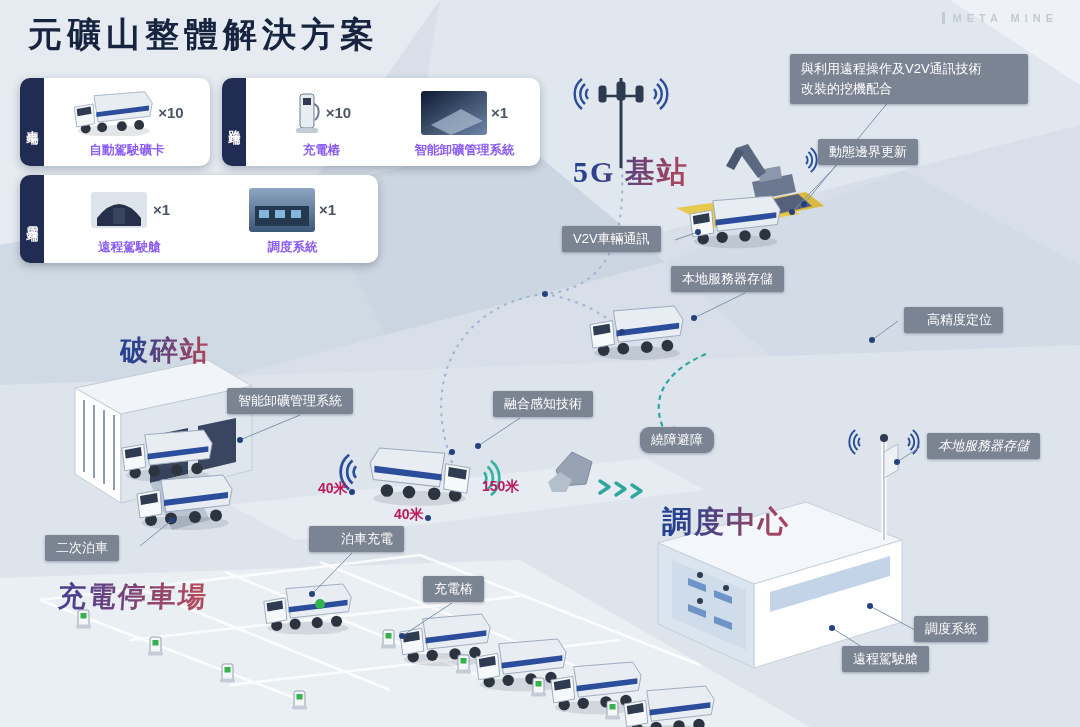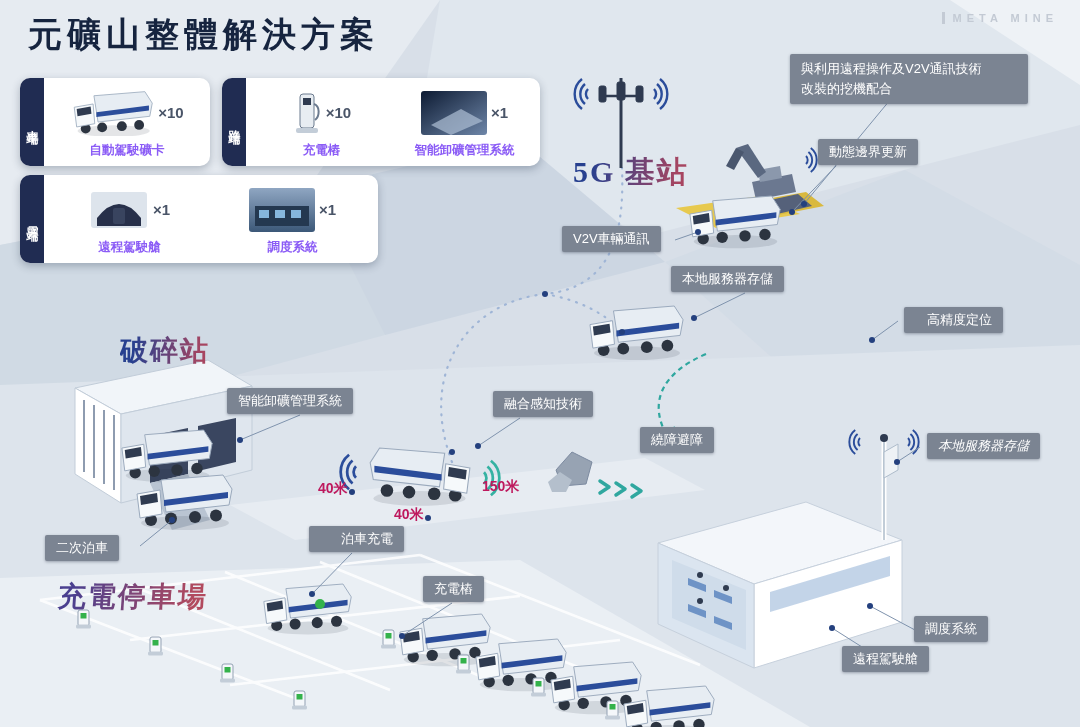--- a/index.html
+++ b/index.html
@@ -328,31 +328,32 @@
           </svg>
           <span class="legend-count">×1</span>
         </div>
         <div class="legend-name">調度系統</div>
       </div>
     </div>
   </div>
 
   <div class="area-title" style="left:573px;top:152px;font-size:30px;">5G 基站</div>
   <div class="area-title" style="left:120px;top:332px;font-size:28px;">破碎站</div>
+  <div class="area-title" style="left:662px;top:502px;font-size:30px;">調度中心</div>
   <div class="area-title purple" style="left:58px;top:578px;font-size:28px;">充電停車場</div>
 
   <div class="callout multiline" style="left:790px;top:54px;width:216px;">與利用遠程操作及V2V通訊技術
 改裝的挖機配合</div>
   <div class="callout" style="left:818px;top:139px;">動態邊界更新</div>
   <div class="callout" style="left:562px;top:226px;">V2V車輛通訊</div>
   <div class="callout" style="left:671px;top:266px;">本地服務器存儲</div>
   <div class="callout" style="left:904px;top:307px;padding-left:23px;">高精度定位</div>
   <div class="callout" style="left:227px;top:388px;">智能卸礦管理系統</div>
   <div class="callout" style="left:493px;top:391px;">融合感知技術</div>
-  <div class="callout" style="left:640px;top:427px;">繞障避障</div>
+  <div class="callout" style="left:640px;top:427px;border-radius:9px;">繞障避障</div>
   <div class="callout" style="left:927px;top:433px;font-style:italic;">本地服務器存儲</div>
   <div class="callout" style="left:45px;top:535px;">二次泊車</div>
   <div class="callout" style="left:309px;top:526px;padding-left:32px;">泊車充電</div>
   <div class="callout" style="left:423px;top:576px;">充電樁</div>
   <div class="callout" style="left:914px;top:616px;">調度系統</div>
   <div class="callout" style="left:842px;top:646px;">遠程駕駛艙</div>
 
   <span class="distance" style="left:318px;top:480px;">40米</span>
   <span class="distance" style="left:482px;top:478px;">150米</span>
   <span class="distance" style="left:394px;top:506px;">40米</span>

